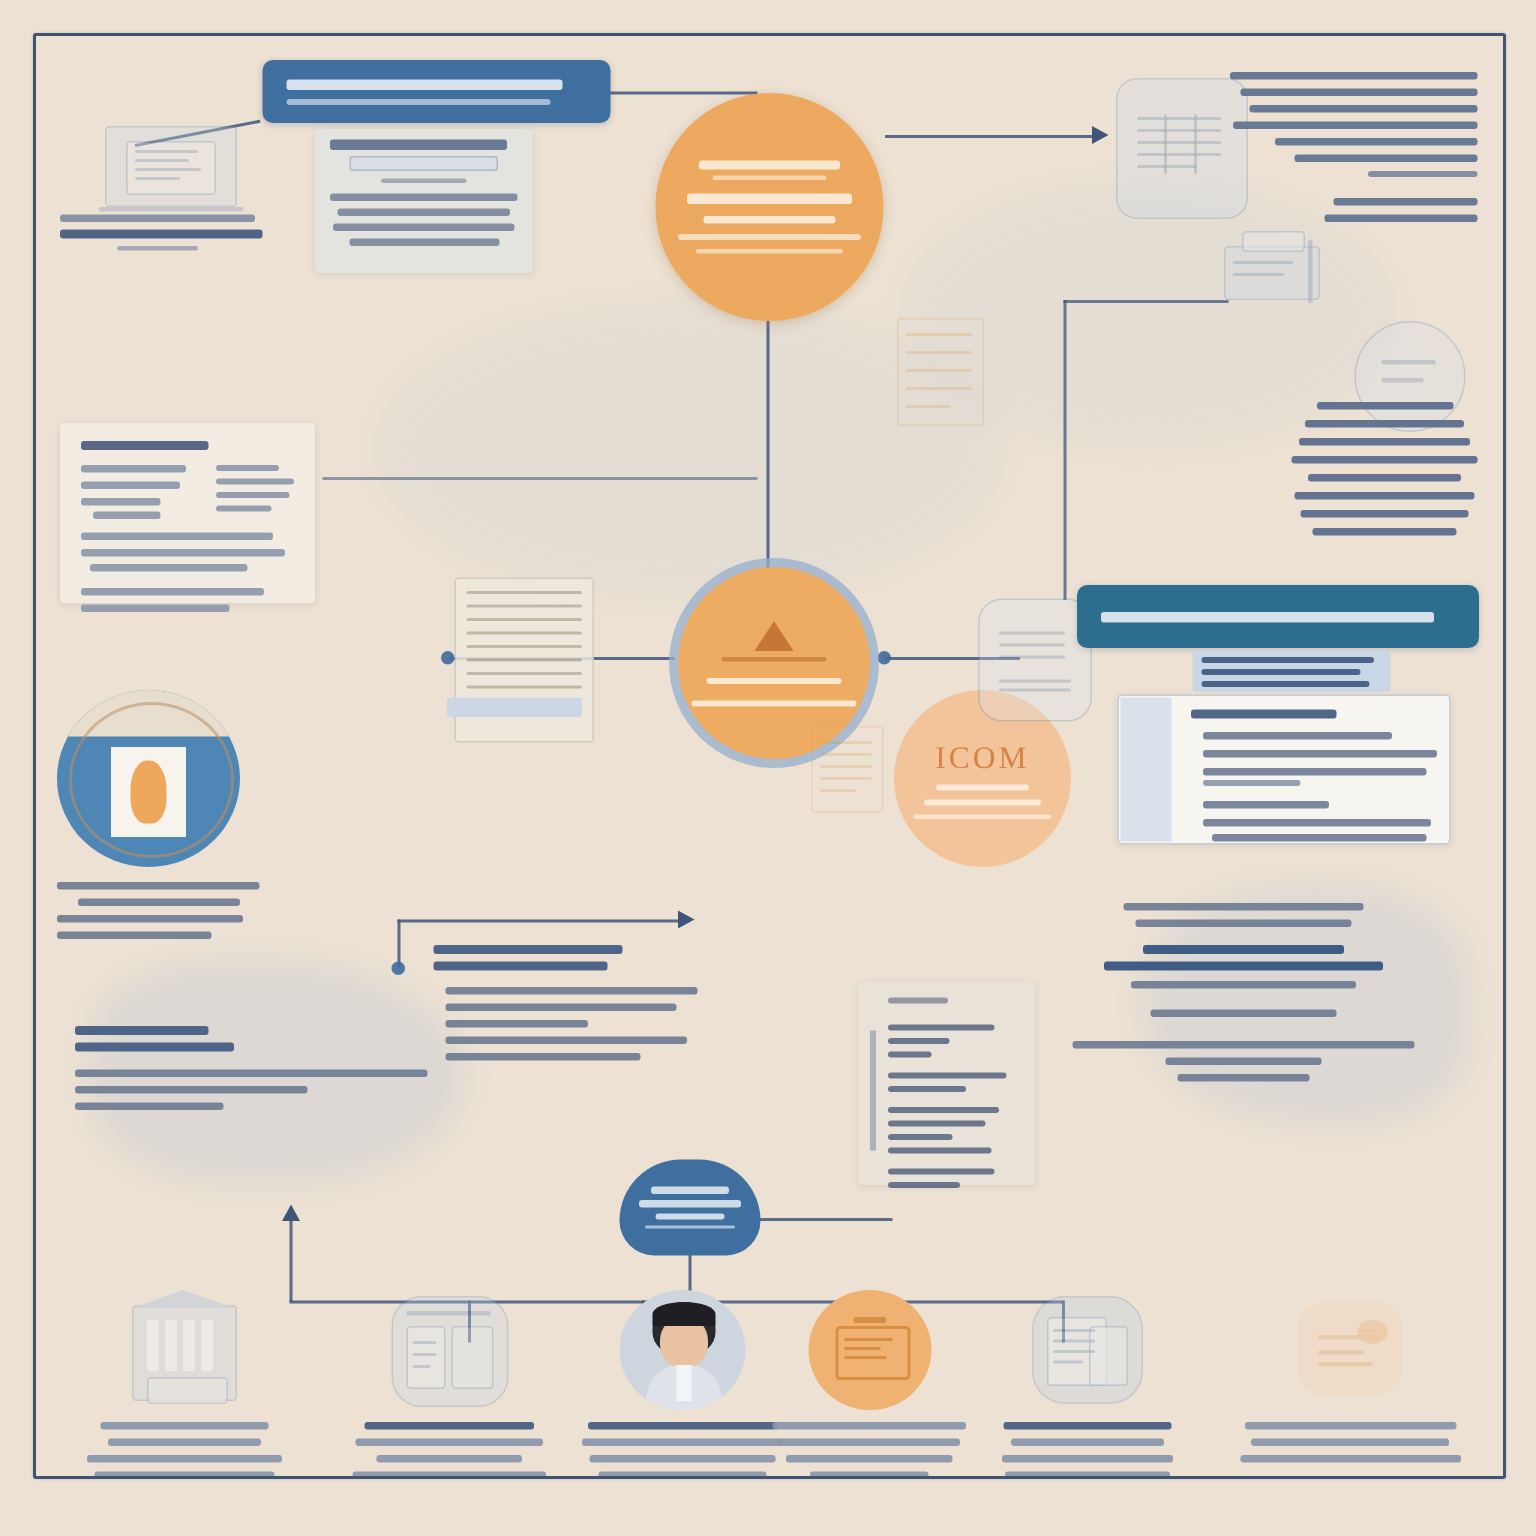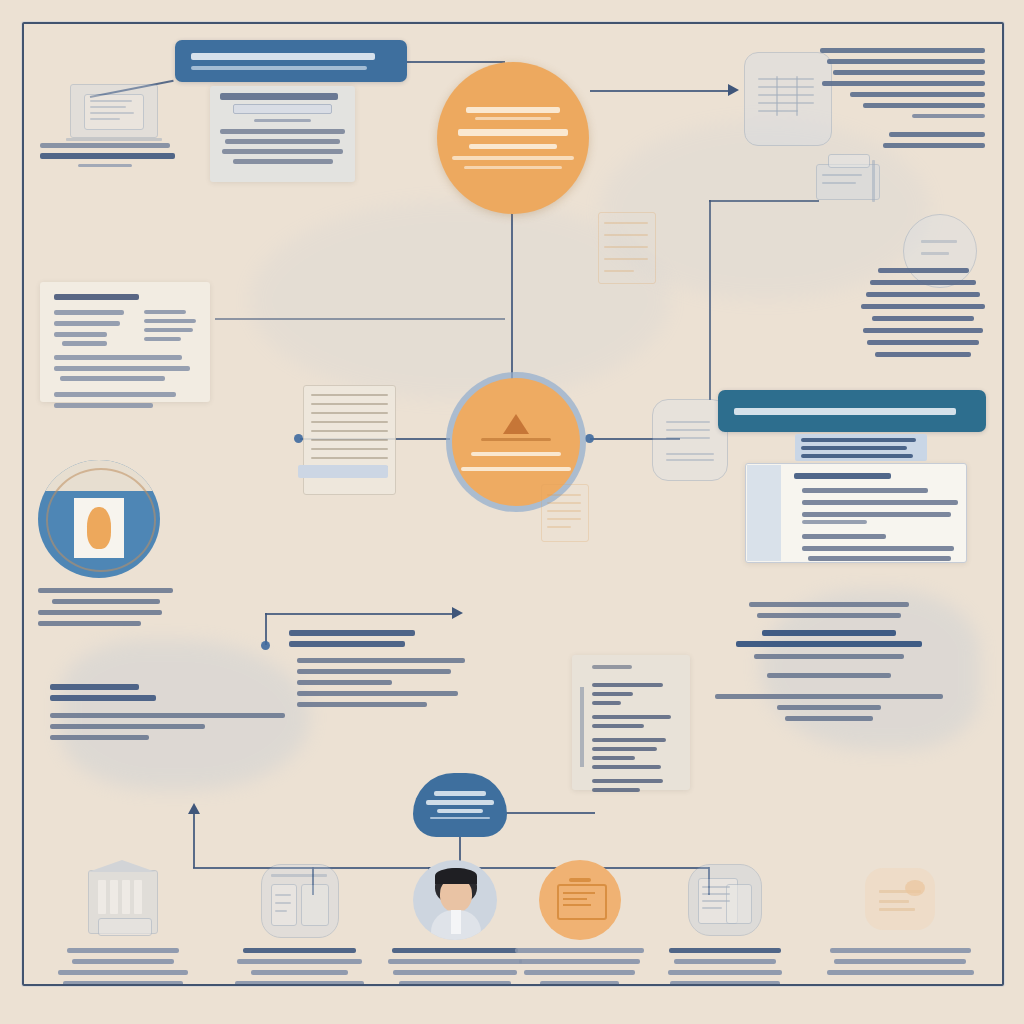--- a/index.html
+++ b/index.html
@@ -259,20 +259,27 @@
 
   <div class="node circle ringcircle" style="left:452px;top:378px;width:128px;height:128px;background:#eeab62;">
     <div style="width:0;height:0;border-left:13px solid transparent;border-right:13px solid transparent;
                 border-bottom:20px solid #b8642a;opacity:.75;margin-bottom:4px;"></div>
     <span class="tl" style="width:54%;height:3px;background:#b8702f;opacity:.6;margin-bottom:11px;"></span>
     <span class="tl" style="width:70%;height:4px;margin-bottom:11px;"></span>
     <span class="tl" style="width:86%;height:4px;"></span>
     <span class="lbl">illegible hub label</span>
   </div>
 
+  <div class="node circle" style="left:596px;top:460px;width:118px;height:118px;background:#f3c49a;">
+    <span style="font-size:21px;letter-spacing:2px;color:#d07a3a;opacity:.85;
+                 font-family:'Liberation Serif',serif;margin-bottom:5px;filter:blur(.4px);">ICOM</span>
+    <span class="tl" style="width:52%;height:4px;background:#fdf1e3;margin-bottom:6px;"></span>
+    <span class="tl" style="width:66%;height:4px;background:#fdf1e3;margin-bottom:6px;"></span>
+    <span class="tl" style="width:78%;height:3px;background:#fdf1e3;opacity:.7;"></span>
+  </div>
 
   <div class="node illus" style="left:648px;top:395px;width:85px;height:90px;">
     <div class="bx" style="left:4px;top:4px;width:74px;height:80px;border-radius:16px;background:#dbe4ef;"></div>
     <div class="ln" style="left:18px;top:26px;width:44px;height:2px;"></div>
     <div class="ln" style="left:18px;top:34px;width:44px;height:2px;"></div>
     <div class="ln" style="left:18px;top:42px;width:44px;height:2px;"></div>
     <div class="ln" style="left:18px;top:58px;width:48px;height:2px;"></div>
     <div class="ln" style="left:18px;top:64px;width:48px;height:2px;"></div>
   </div>
 

